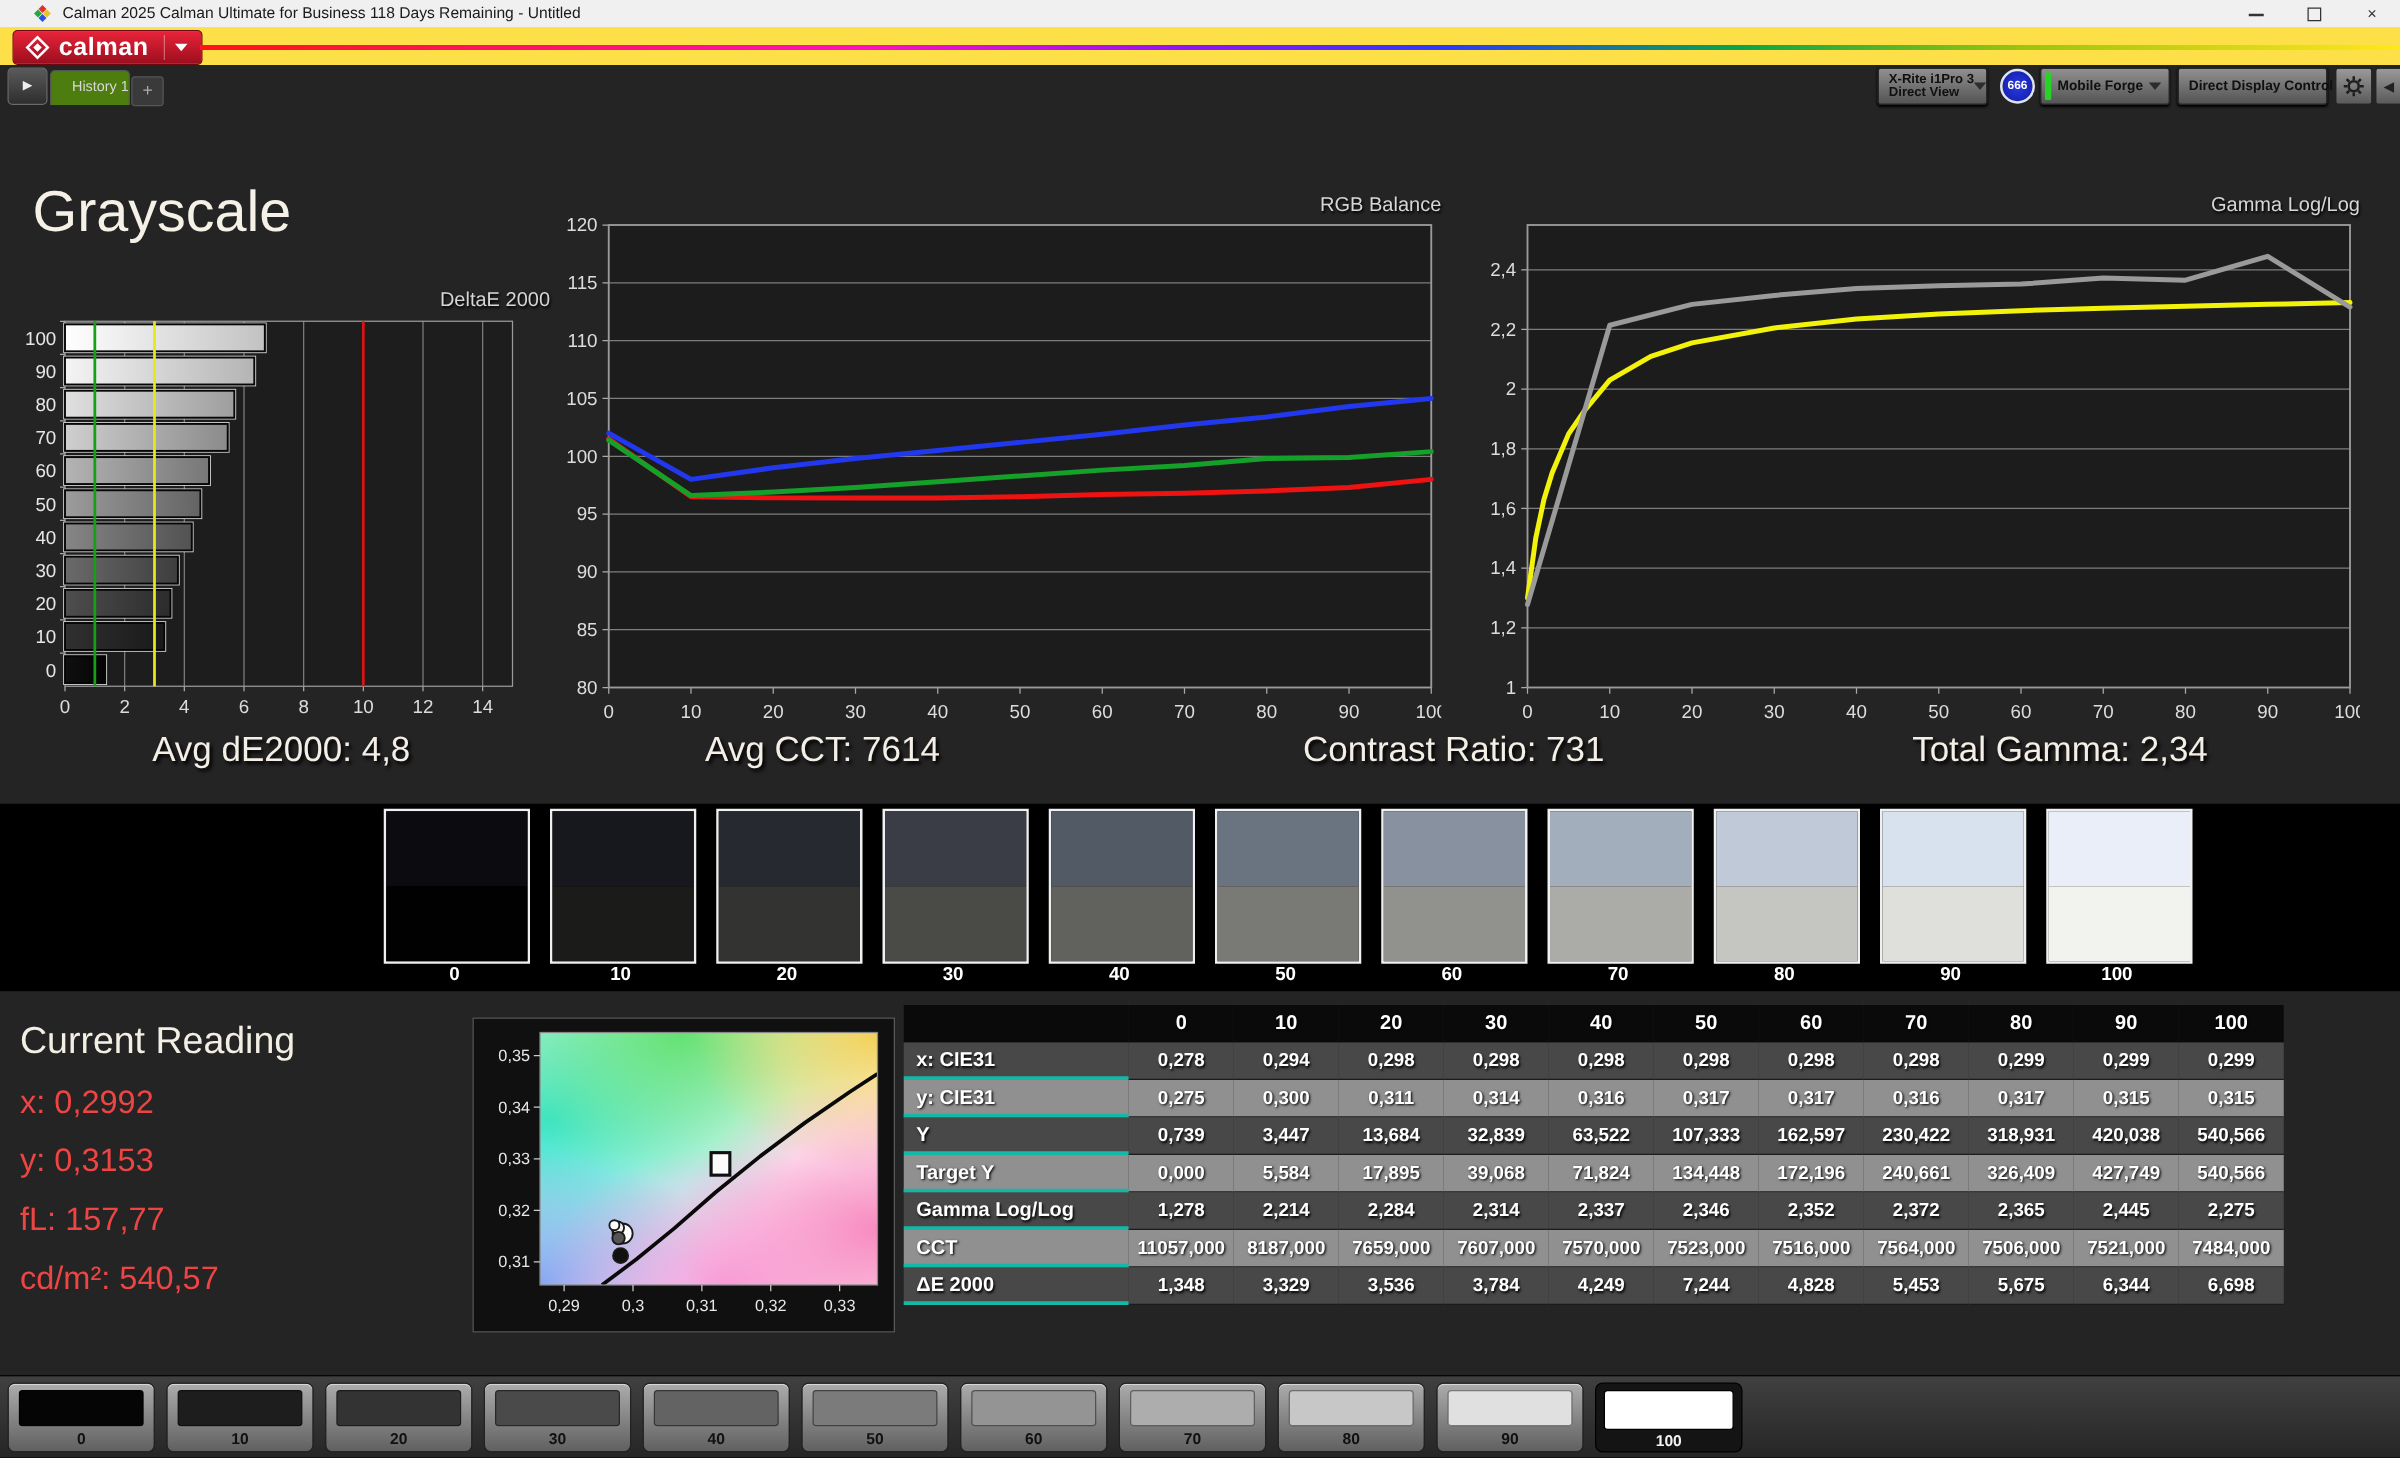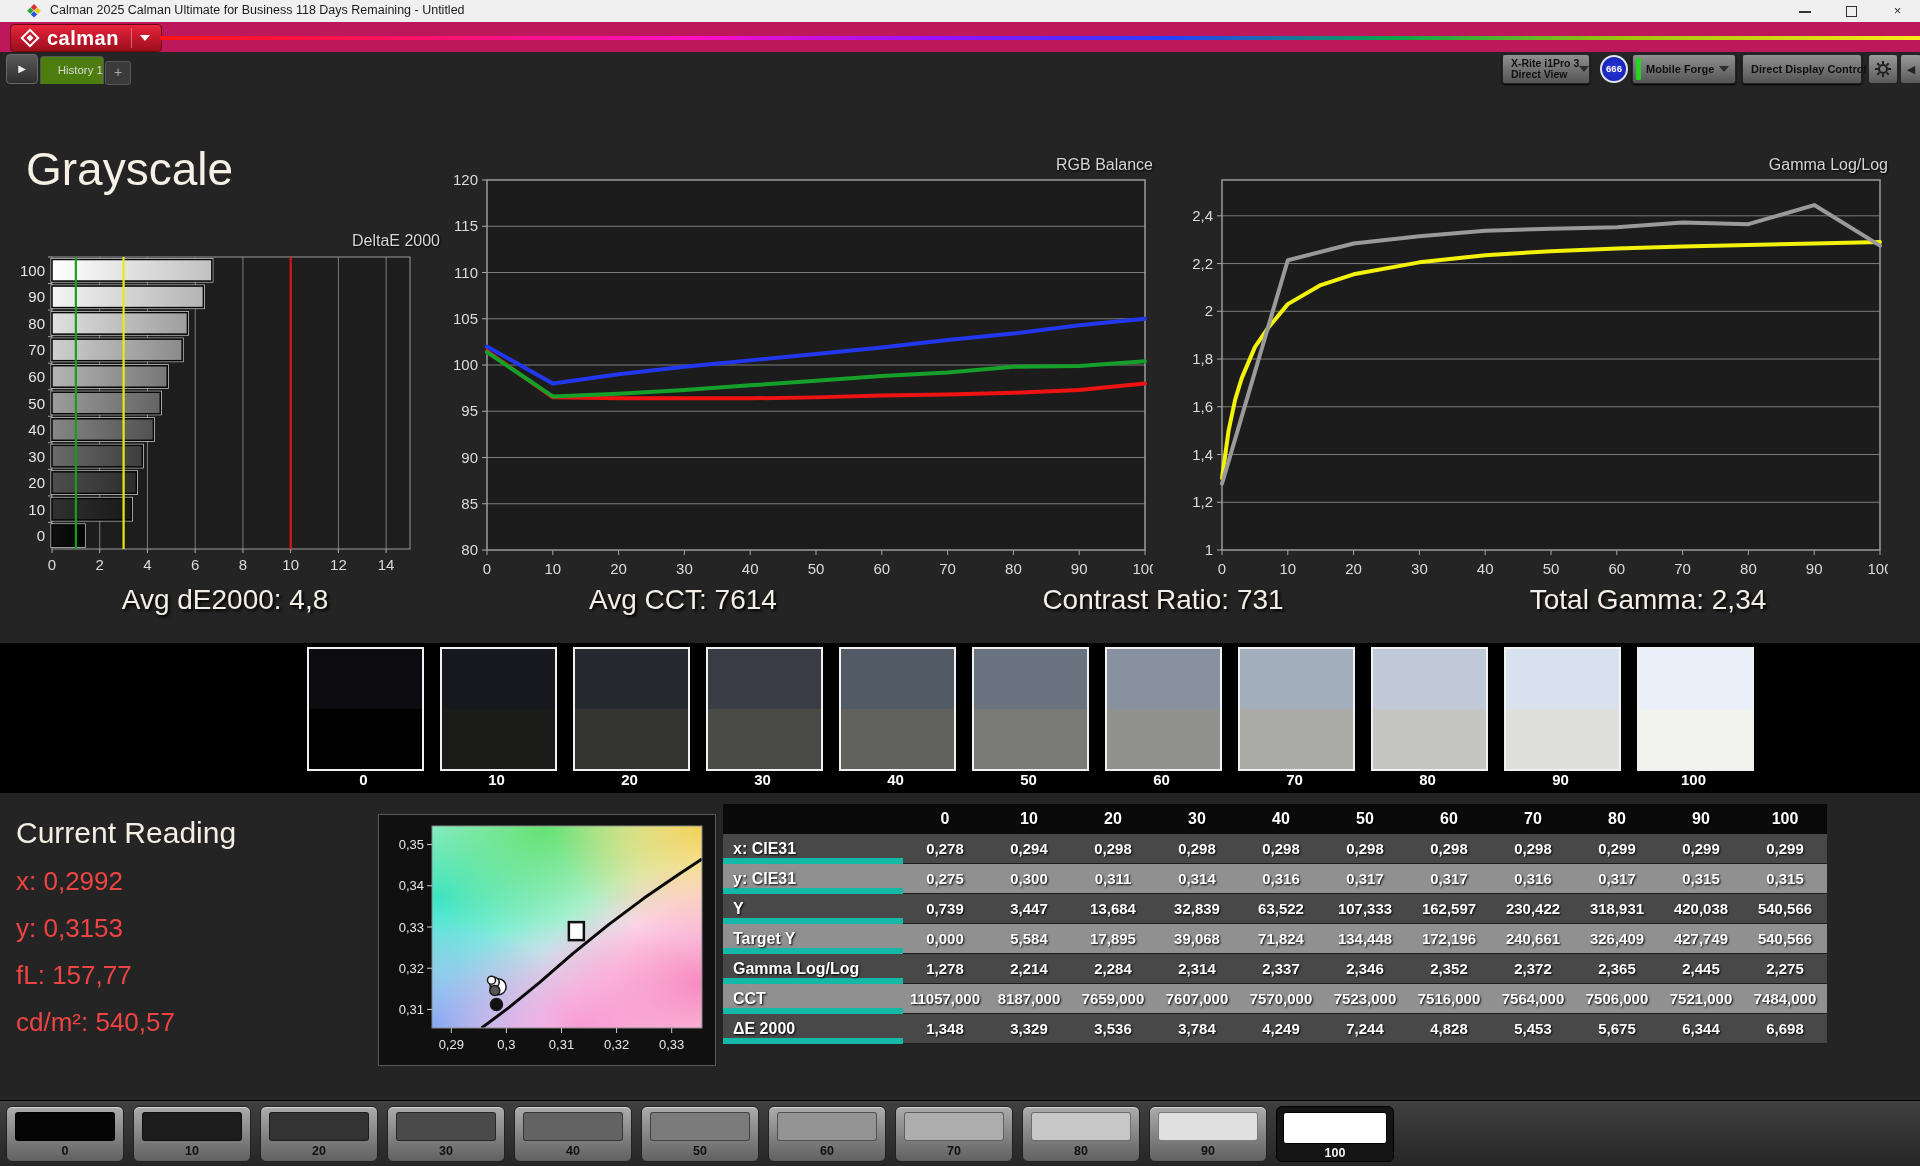--- a/index.html
+++ b/index.html
@@ -10,21 +10,21 @@
 
   
   #titlebar{left:0;top:0;width:1920px;height:22px;background:#f0f0f0;border-bottom:1px solid #c9c9c9;}
   #win-title{left:50px;top:3px;font-size:12.5px;color:#1a1a1a;white-space:nowrap;}
   .winbtn{top:0;width:45px;height:22px;text-align:center;line-height:22px;color:#333;font-size:13px;}
   #btn-min{right:92px;} #btn-max{right:46px;} #btn-close{right:0;}
   #min-glyph{position:absolute;left:16px;top:11px;width:12px;height:1.5px;background:#333;}
   #max-glyph{position:absolute;left:17px;top:6px;width:9px;height:9px;border:1.5px solid #333;}
 
   
-  #logorow{left:0;top:22px;width:1920px;height:30px;background:#be185d;}
+  #logorow{left:0;top:22px;width:1920px;height:30px;background:#fde047;}
   #calman-btn{position:absolute;left:10px;top:2px;width:150px;height:26px;border-radius:4px;
       background:linear-gradient(#e8233a,#9c0e1d);border:1px solid #6d0811;display:flex;align-items:center;cursor:pointer;}
   #calman-btn .word{color:#fff;font-size:20px;font-weight:bold;letter-spacing:.5px;margin-left:6px;}
   #calman-btn .divider{width:1px;height:20px;background:rgba(255,255,255,.35);margin:0 8px 0 12px;}
   #calman-btn .chev{width:0;height:0;border-left:5px solid transparent;border-right:5px solid transparent;border-top:6px solid #fff;}
   #spectrum{left:160px;top:14px;width:1760px;height:4px;
       background:linear-gradient(90deg,#ff1515 0%,#ff10c0 30%,#9012ff 45%,#2a3cff 57%,#0aa54a 70%,#9ec40e 83%,#ffe81a 100%);}
 
   
   #tabrow{left:0;top:52px;width:1920px;height:33px;background:#242424;}
@@ -57,21 +57,21 @@
   #btn-gear{left:1868px;} #btn-collapse{left:1900px;width:20px;color:#222;font-size:11px;}
 
   
   #page-title{left:26px;top:142px;font-size:46px;color:#f6f1e6;}
   .chart-title{color:#d6d6d6;font-size:16px;text-align:right;text-shadow:1px 1px 2px #000;}
   #t-deltae{left:10px;top:232px;width:430px;}
   #t-rgb{left:443px;top:156px;width:710px;}
   #t-gamma{left:1178px;top:156px;width:710px;}
   .stat{position:absolute;top:584px;transform:translateX(-50%);font-size:28px;color:#f3efe7;
       text-shadow:2px 2px 3px #000;white-space:nowrap;}
-  #stat0{left:225px;} #stat1{left:683px;} #stat2{left:1163px;} #stat3{left:1648px;}
+  #stat0{left:225px;} #stat1{left:658px;} #stat2{left:1163px;} #stat3{left:1648px;}
 
   
   #svg-deltae{left:10px;top:250px;} #svg-rgb{left:443px;top:170px;} #svg-gamma{left:1178px;top:170px;}
 
   
   #swatchstrip{left:0;top:643px;width:1920px;height:150px;background:#000;}
   .gs-cell{position:absolute;top:4px;width:113px;height:120px;border:2px solid #f0f0f0;}
   .gs-half{width:100%;height:60px;}
   .gs-num{position:absolute;top:128px;width:117px;text-align:center;color:#fff;font-size:15px;font-weight:bold;}
 
@@ -81,21 +81,21 @@
   #cr0{top:866px;} #cr1{top:913px;} #cr2{top:960px;} #cr3{top:1007px;}
 
   
   #cie-panel{left:378px;top:814px;width:338px;height:252px;background:#101010;border:1px solid #585858;box-sizing:border-box;}
 
   
   #table-mount{left:723px;top:804px;}
   .tbl{display:grid;grid-template-columns:180px repeat(11,84px);}
   .th{height:30px;background:#0a0a0a;color:#fff;font-size:16px;font-weight:bold;text-align:center;line-height:30px;text-shadow:1px 1px 2px #000;}
   .trow-dark{background:#484848;} .trow-light{background:#909090;}
-  .rl{height:30px;border-bottom:6px solid #14b8a6;color:#fff;font-size:16px;font-weight:bold;line-height:30px;padding-left:10px;text-shadow:1px 1px 2px #000;box-sizing:border-box;}
+  .rl{height:30px;border-bottom:3px solid #14b8a6;color:#fff;font-size:16px;font-weight:bold;line-height:30px;padding-left:10px;text-shadow:1px 1px 2px #000;box-sizing:border-box;}
   .rv{height:30px;border-bottom:1px solid #1b1b1b;color:#fff;font-size:15px;font-weight:bold;text-align:center;line-height:30px;text-shadow:1px 1px 2px #000;box-sizing:border-box;}
 
   
   #bottombar{left:0;top:1100px;width:1920px;height:66px;background:linear-gradient(#404040,#262626);border-top:1px solid #060606;box-sizing:border-box;}
   .lvl{position:absolute;top:5px;width:116px;height:54px;border-radius:6px;border:1px solid #222;
       background:linear-gradient(#acacac,#606060);box-shadow:inset 0 1px 0 #d6d6d6;cursor:pointer;}
   .lvl .sw{margin:5px auto 0;width:98px;height:27px;border-radius:3px;border:1px solid rgba(0,0,0,.45);}
   .lvl .lb{text-align:center;font-size:12.5px;font-weight:bold;color:#101010;margin-top:3px;}
   .lvl.sel{background:#141414;box-shadow:none;border-color:#000;}
   .lvl.sel .sw{width:102px;height:30px;border-color:#000;}

